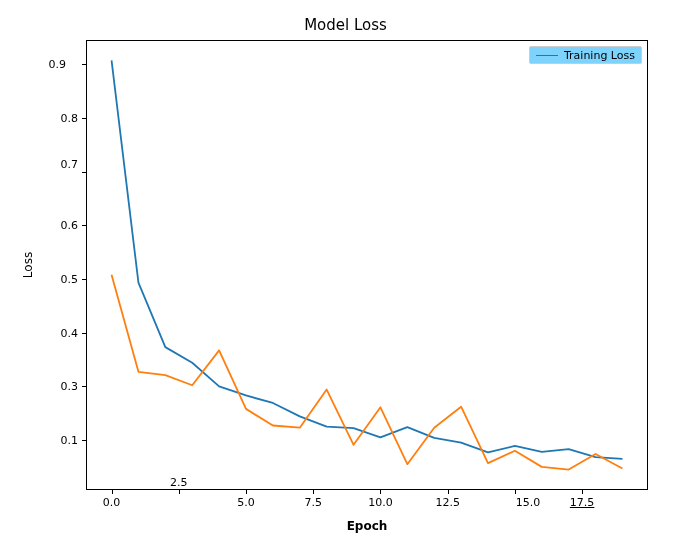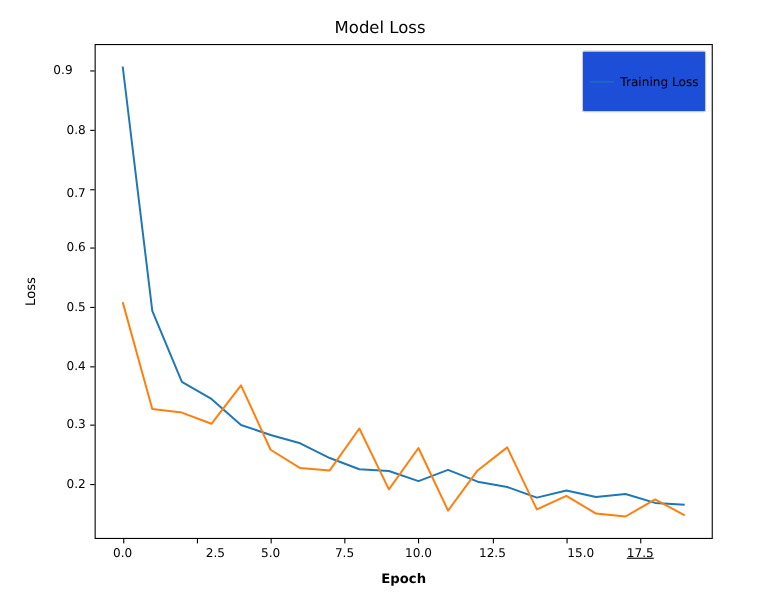--- a/index.html
+++ b/index.html
@@ -69,24 +69,24 @@
   }
   .ylabel span {
     transform: rotate(-90deg);
     font-size: 12px;
     white-space: nowrap;
   }
   .legend {
     position: absolute;
     right: 6px;
     top: 6px;
-    background: #1d4ed8;
+    background: #7dd3fc;
     border: 1px solid #cccccc;
     border-radius: 2px;
-    padding: 19px 6px;
+    padding: 0 6px;
     font-size: 11px;
   }
   .legend-row {
     display: flex;
     align-items: center;
     gap: 6px;
     height: 16px;
   }
   .legend-swatch {
     width: 22px;
@@ -120,45 +120,45 @@
 
     <div class="legend">
       <div class="legend-row">
         <span class="legend-swatch" id="swatch-0" style="border-top-color: rgb(31, 119, 180);"></span>
         <span>Training Loss</span>
       </div>
     </div>
   <div class="tick-mark-x" style="left: 25.5455px; top: 450px;"></div>
       <div class="tick" style="left: 25.5455px; top: 456px; transform: translateX(-50%);">0.0</div>
       <div class="tick-mark-x" style="left: 92.7703px; top: 450px;"></div>
-      <div class="tick" style="left: 92.7703px; top: 456px; transform: translateX(-50%); margin-left: 17px;">2.5</div>
+      <div class="tick" style="left: 92.7703px; top: 436px; transform: translateX(-50%);">2.5</div>
       <div class="tick-mark-x" style="left: 159.995px; top: 450px;"></div>
       <div class="tick" style="left: 159.995px; top: 456px; transform: translateX(-50%);">5.0</div>
       <div class="tick-mark-x" style="left: 227.22px; top: 450px;"></div>
       <div class="tick" style="left: 227.22px; top: 456px; transform: translateX(-50%);">7.5</div>
       <div class="tick-mark-x" style="left: 294.445px; top: 450px;"></div>
       <div class="tick" style="left: 294.445px; top: 456px; transform: translateX(-50%);">10.0</div>
       <div class="tick-mark-x" style="left: 361.67px; top: 450px;"></div>
       <div class="tick" style="left: 361.67px; top: 456px; transform: translateX(-50%);">12.5</div>
       <div class="tick-mark-x" style="left: 428.895px; top: 450px;"></div>
       <div class="tick" style="left: 442px; top: 456px; transform: translateX(-50%);">15.0</div>
       <div class="tick-mark-x" style="left: 496.12px; top: 450px;"></div>
       <div class="tick" style="left: 496.12px; top: 456px; transform: translateX(-50%); text-decoration: underline;">17.5</div>
       <div class="tick-mark-y" style="top: 400.018px; left: -4px;"></div>
-      <div class="tick" style="top: 400.018px; right: 570px; left: auto; transform: translateY(-50%);">0.2</div>
+      <div class="tick" style="top: 400.018px; right: 570px; left: auto; transform: translateY(-50%);">0.1</div>
       <div class="tick-mark-y" style="top: 346.331px; left: -4px;"></div>
       <div class="tick" style="top: 346.331px; right: 570px; left: auto; transform: translateY(-50%);">0.3</div>
       <div class="tick-mark-y" style="top: 292.645px; left: -4px;"></div>
       <div class="tick" style="top: 292.645px; right: 570px; left: auto; transform: translateY(-50%);">0.4</div>
       <div class="tick-mark-y" style="top: 238.958px; left: -4px;"></div>
       <div class="tick" style="top: 238.958px; right: 570px; left: auto; transform: translateY(-50%);">0.5</div>
       <div class="tick-mark-y" style="top: 185.272px; left: -4px;"></div>
       <div class="tick" style="top: 185.272px; right: 570px; left: auto; transform: translateY(-50%);">0.6</div>
       <div class="tick-mark-y" style="top: 131.586px; left: -4px;"></div>
-      <div class="tick" style="top: 136px; right: 570px; left: auto; transform: translateY(-50%);">0.7</div>
+      <div class="tick" style="top: 124px; right: 570px; left: auto; transform: translateY(-50%);">0.7</div>
       <div class="tick-mark-y" style="top: 77.8991px; left: -4px;"></div>
       <div class="tick" style="top: 77.8991px; right: 570px; left: auto; transform: translateY(-50%);">0.8</div>
       <div class="tick-mark-y" style="top: 24.2126px; left: -4px;"></div>
       <div class="tick" style="top: 24.2126px; right: 582px; left: auto; transform: translateY(-50%);">0.9</div>
     </div>
 
   <div class="xlabel">Epoch</div>
 
 </div>
 

